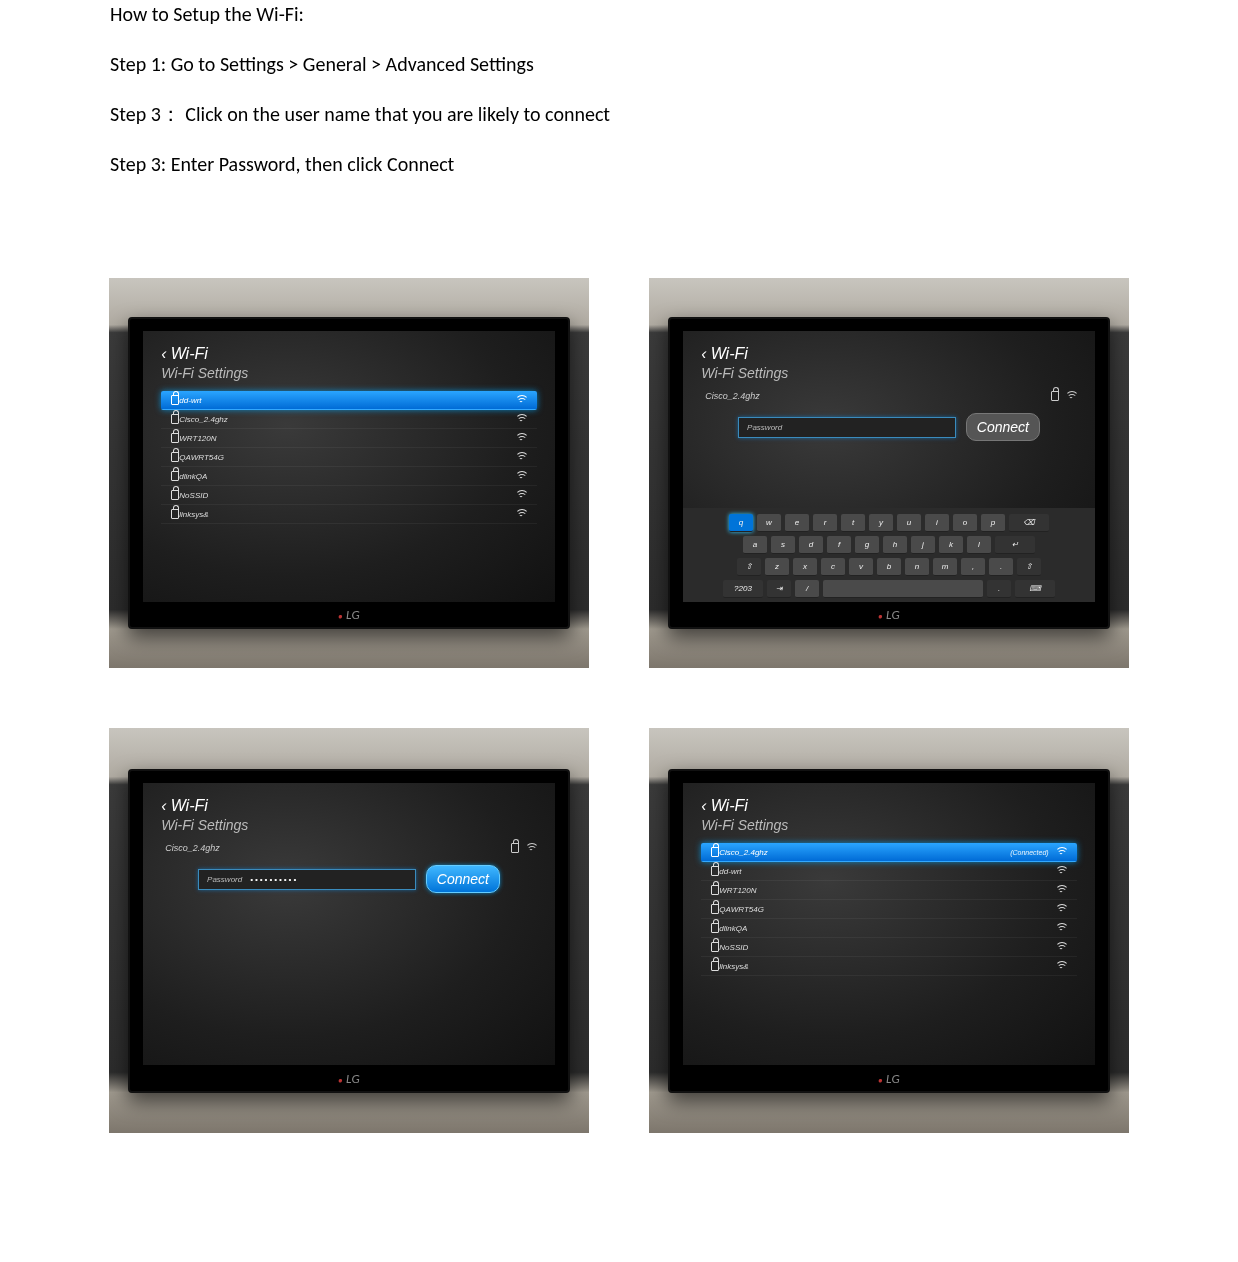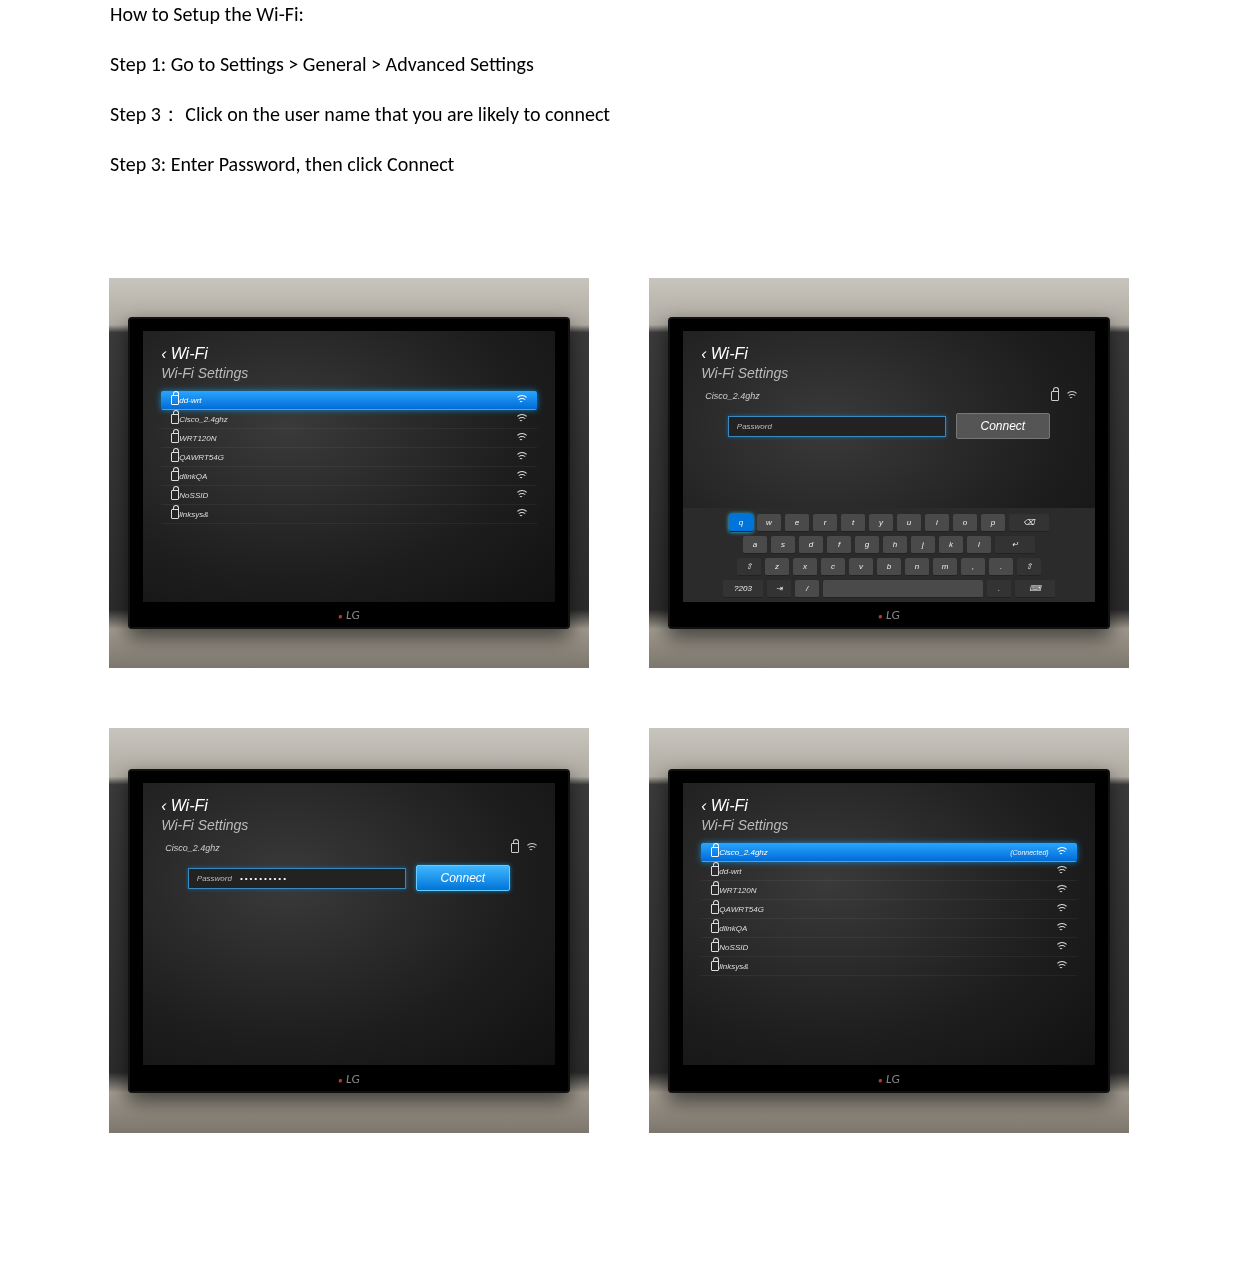--- a/index.html
+++ b/index.html
@@ -110,22 +110,22 @@
     flex:1; max-width: 58%;
     background: #222; border: 1px solid #3a8bbd;
     box-shadow: 0 0 4px rgba(0,150,255,.5);
     padding: 5px 8px; color:#aaa; font-size:8px;
     display:flex; align-items:center; gap:8px;
   }
   .pwbox .lbl { color:#bbb; }
   .pwbox .dots { letter-spacing:2px; color:#fff; }
   .connect-btn {
     background: linear-gradient(180deg,#3fb7ff,#0074d9);
-    color:#fff; font-size:12px; padding:5px 24px;
-    border: 1px solid #6cf; border-radius:2px;
+    color:#fff; font-size:14px; padding:5px 10px;
+    border: 1px solid #6cf; border-radius:10px;
     box-shadow: 0 0 4px rgba(0,170,255,.7);
   }
   .connect-btn.plain {
     background:#555; border-color:#777; box-shadow:none;
   }
 
   
   .kbd {
     position:absolute; left:0; right:0; bottom:0;
     background:#2b2b2b; padding:6px 4px 4px 4px;

